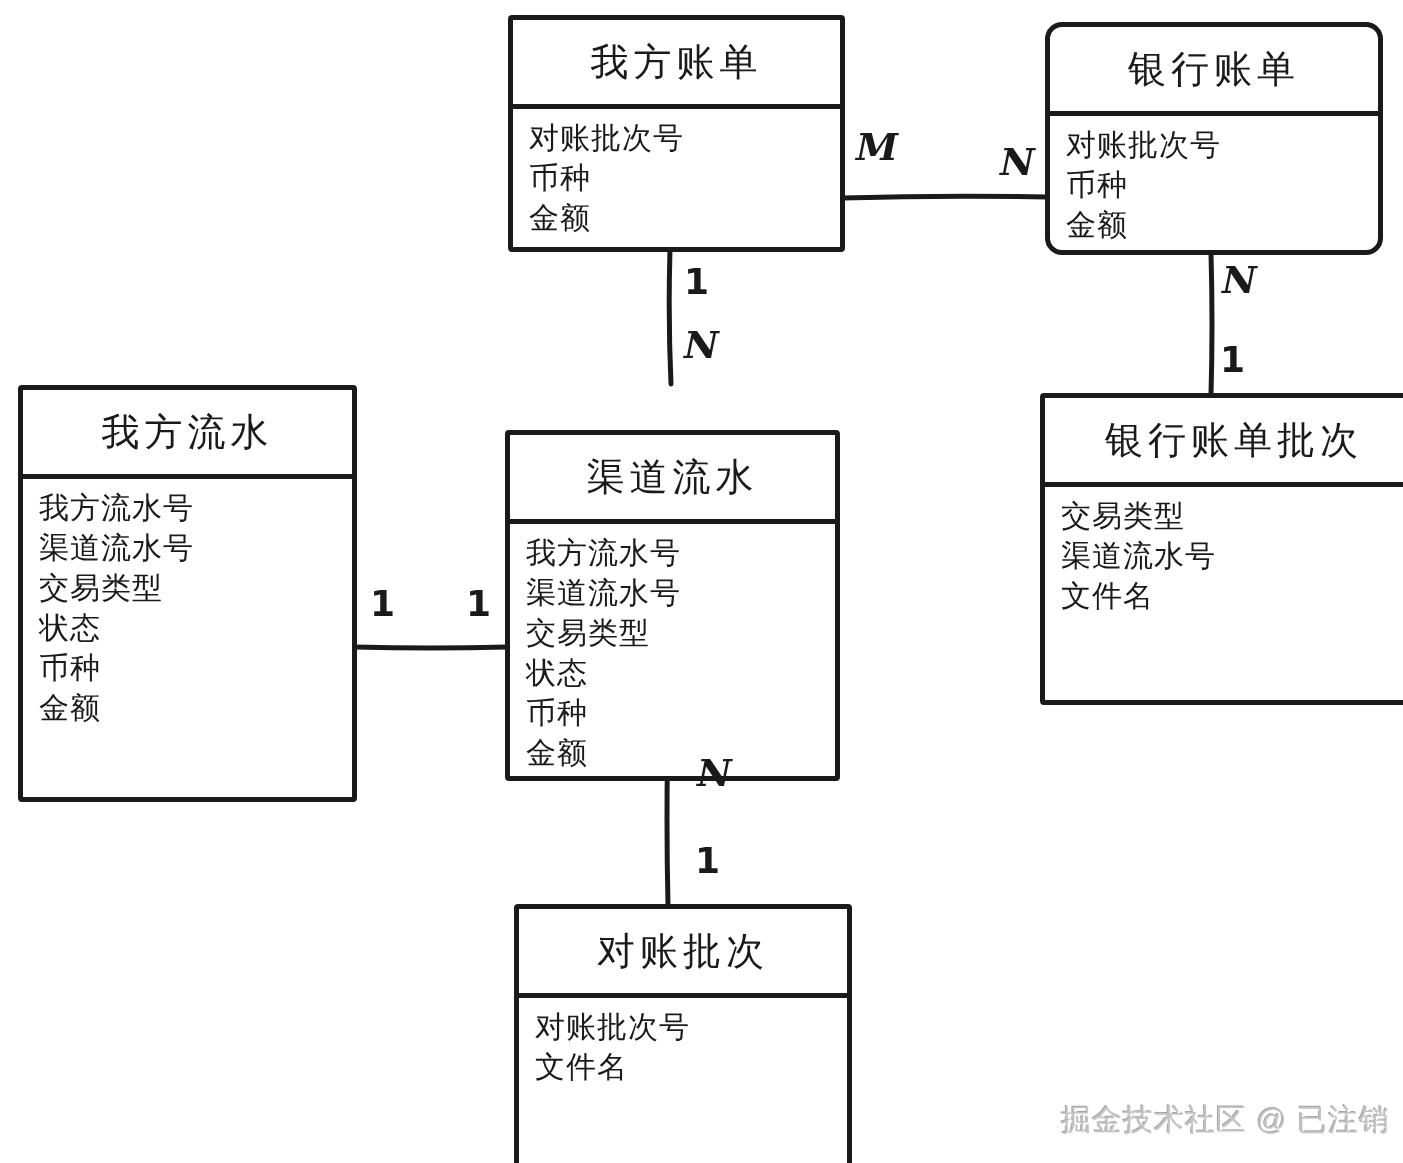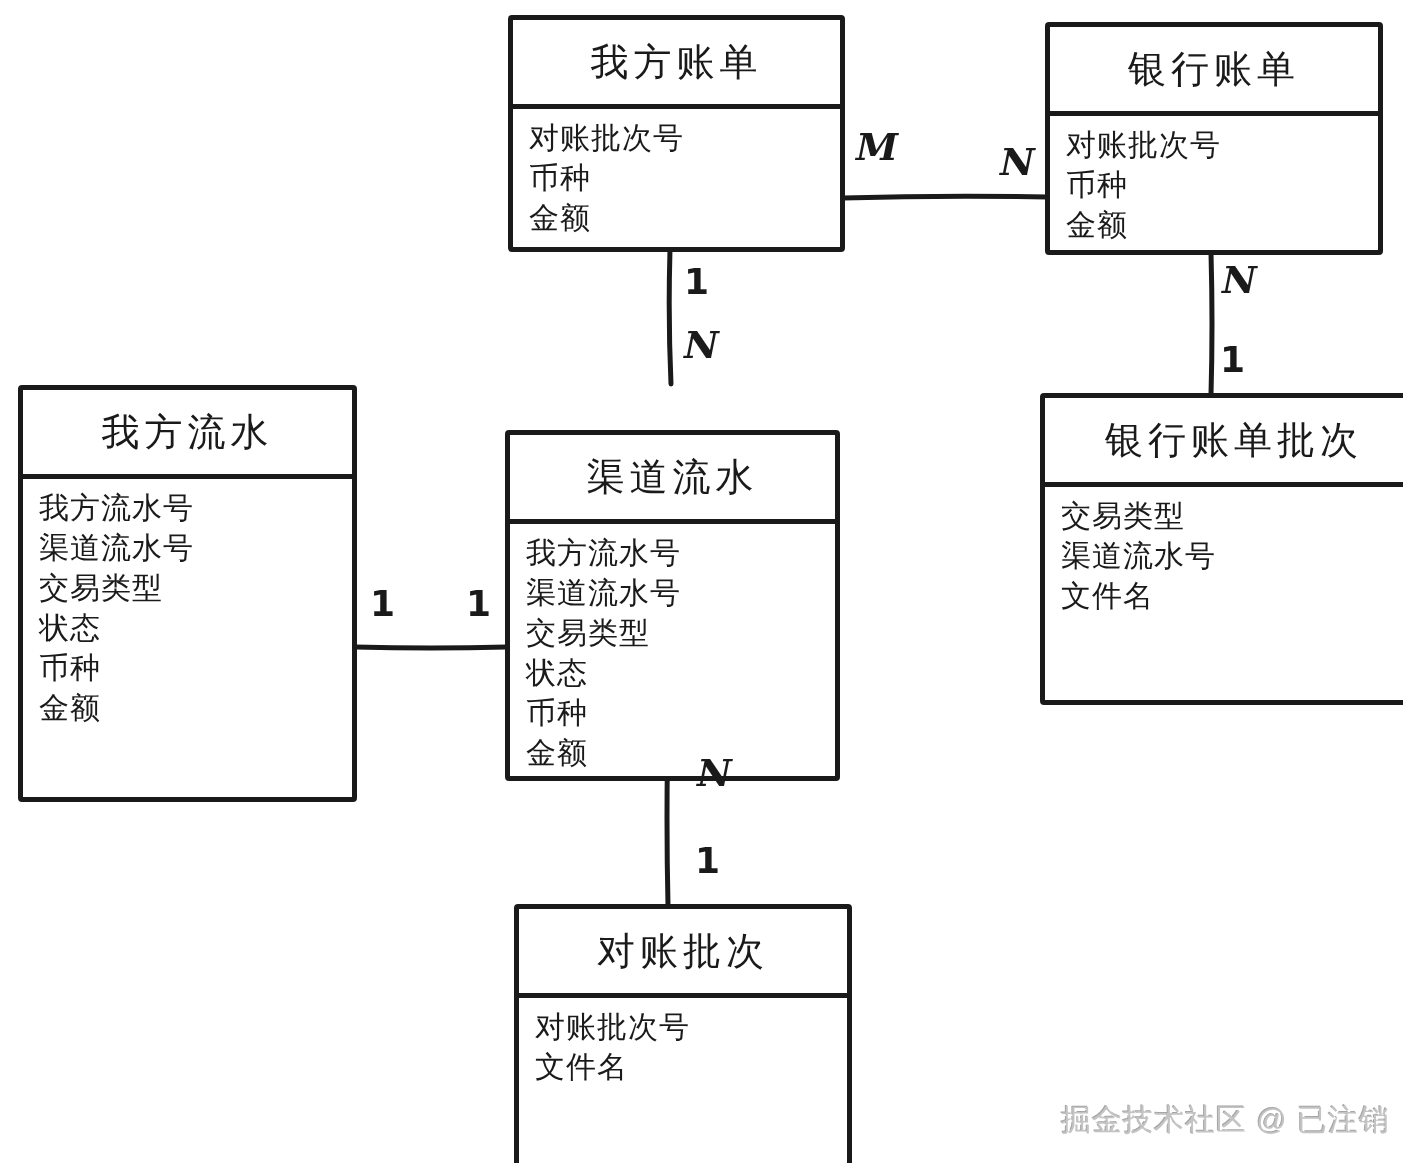--- a/index.html
+++ b/index.html
@@ -39,21 +39,21 @@
     white-space: nowrap;
   }
   .entity .fields {
     padding: 9px 3px 0 16px;
     font-size: 30px;
     line-height: 40px;
     letter-spacing: 1px;
   }
   
   #e-our-bill        { left: 508px;  top: 15px;  width: 337px; height: 237px; }
-  #e-bank-bill       { left: 1045px; top: 22px;  width: 338px; height: 233px; }
+  #e-bank-bill       { left: 1045px; top: 22px;  width: 338px; height: 233px; border-radius: 17px; }
   #e-our-flow        { left: 18px;   top: 385px; width: 339px; height: 417px; }
   #e-channel-flow    { left: 505px;  top: 382px; width: 335px; height: 351px; margin-top: 48px; }
   #e-bank-bill-batch { left: 1040px; top: 393px; width: 388px; height: 312px; }
   #e-recon-batch     { left: 514px;  top: 904px; width: 338px; height: 308px; }
 
   
   .lbl {
     position: absolute;
     z-index: 2;
     font-size: 36px;

